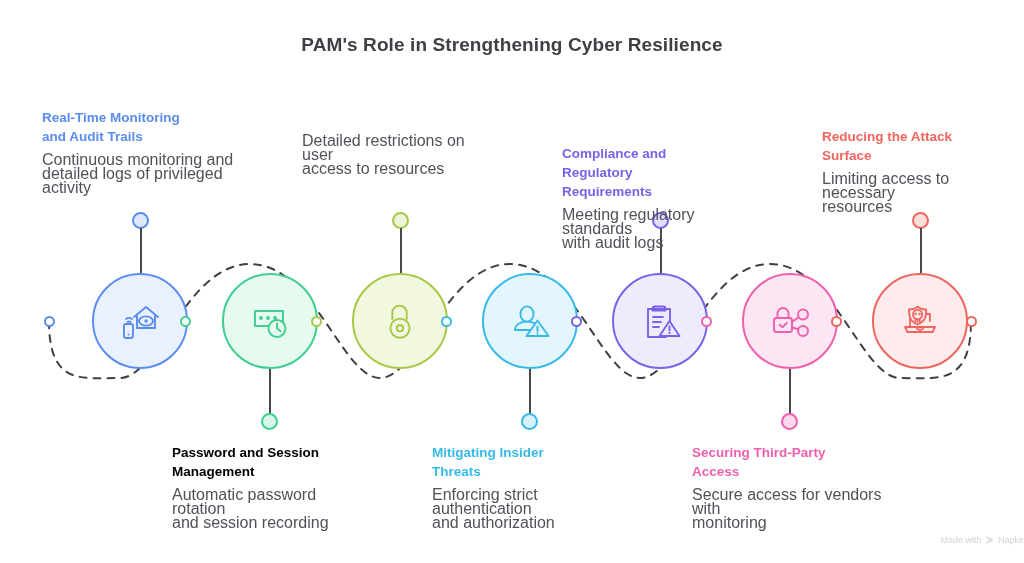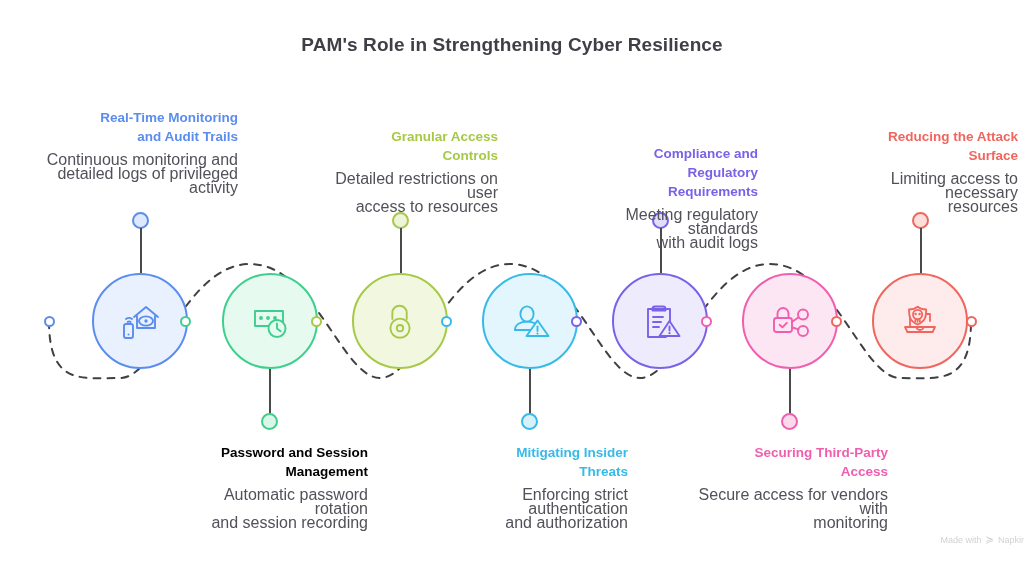--- a/index.html
+++ b/index.html
@@ -51,21 +51,21 @@
   .ring{
     position:absolute;
     width:11px;height:11px;
     border-radius:50%;
     border:2px solid;
     background:#ffffff;
     box-sizing:border-box;
   }
 
   
-  .txt{position:absolute;width:196px;text-align:right;}
+  .txt{position:absolute;width:196px;text-align:left;}
   .lbl{
     font-size:13.5px;
     font-weight:bold;
     line-height:19px;
   }
   .desc{
     margin-top:7px;
     font-size:16px;
     color:#51515a;
     line-height:14px;
@@ -162,24 +162,20 @@
     <div class="disc" style="left:332px;top:273px;border-color:#a7c947;background:#f2f7e0;">
       <span>
         <svg width="46" height="46" viewBox="0 0 48 48" fill="none" stroke="#a7c947" stroke-width="2" stroke-linecap="round" stroke-linejoin="round">
           <path d="M16 22 V15.5 a7.5 7.5 0 0 1 15 0 V22"></path>
           <circle cx="24" cy="31.5" r="10"></circle>
           <circle cx="24" cy="31.5" r="3.3"></circle>
         </svg>
       </span>
     </div>
     <div class="txt" style="left:282px;top:127px;">
-      <div class="lbl" style="color:#a7c947;">
-        <span>Granular Access</span><br>
-        <span>Controls</span>
-      </div>
       <div class="desc">
         <span>Detailed restrictions on user</span><br>
         <span>access to resources</span>
       </div>
     </div>
   </div>
 
   <div class="node">
     <div class="disc" style="left:462px;top:273px;border-color:#36bae8;background:#e4f6fd;">
       <span>

